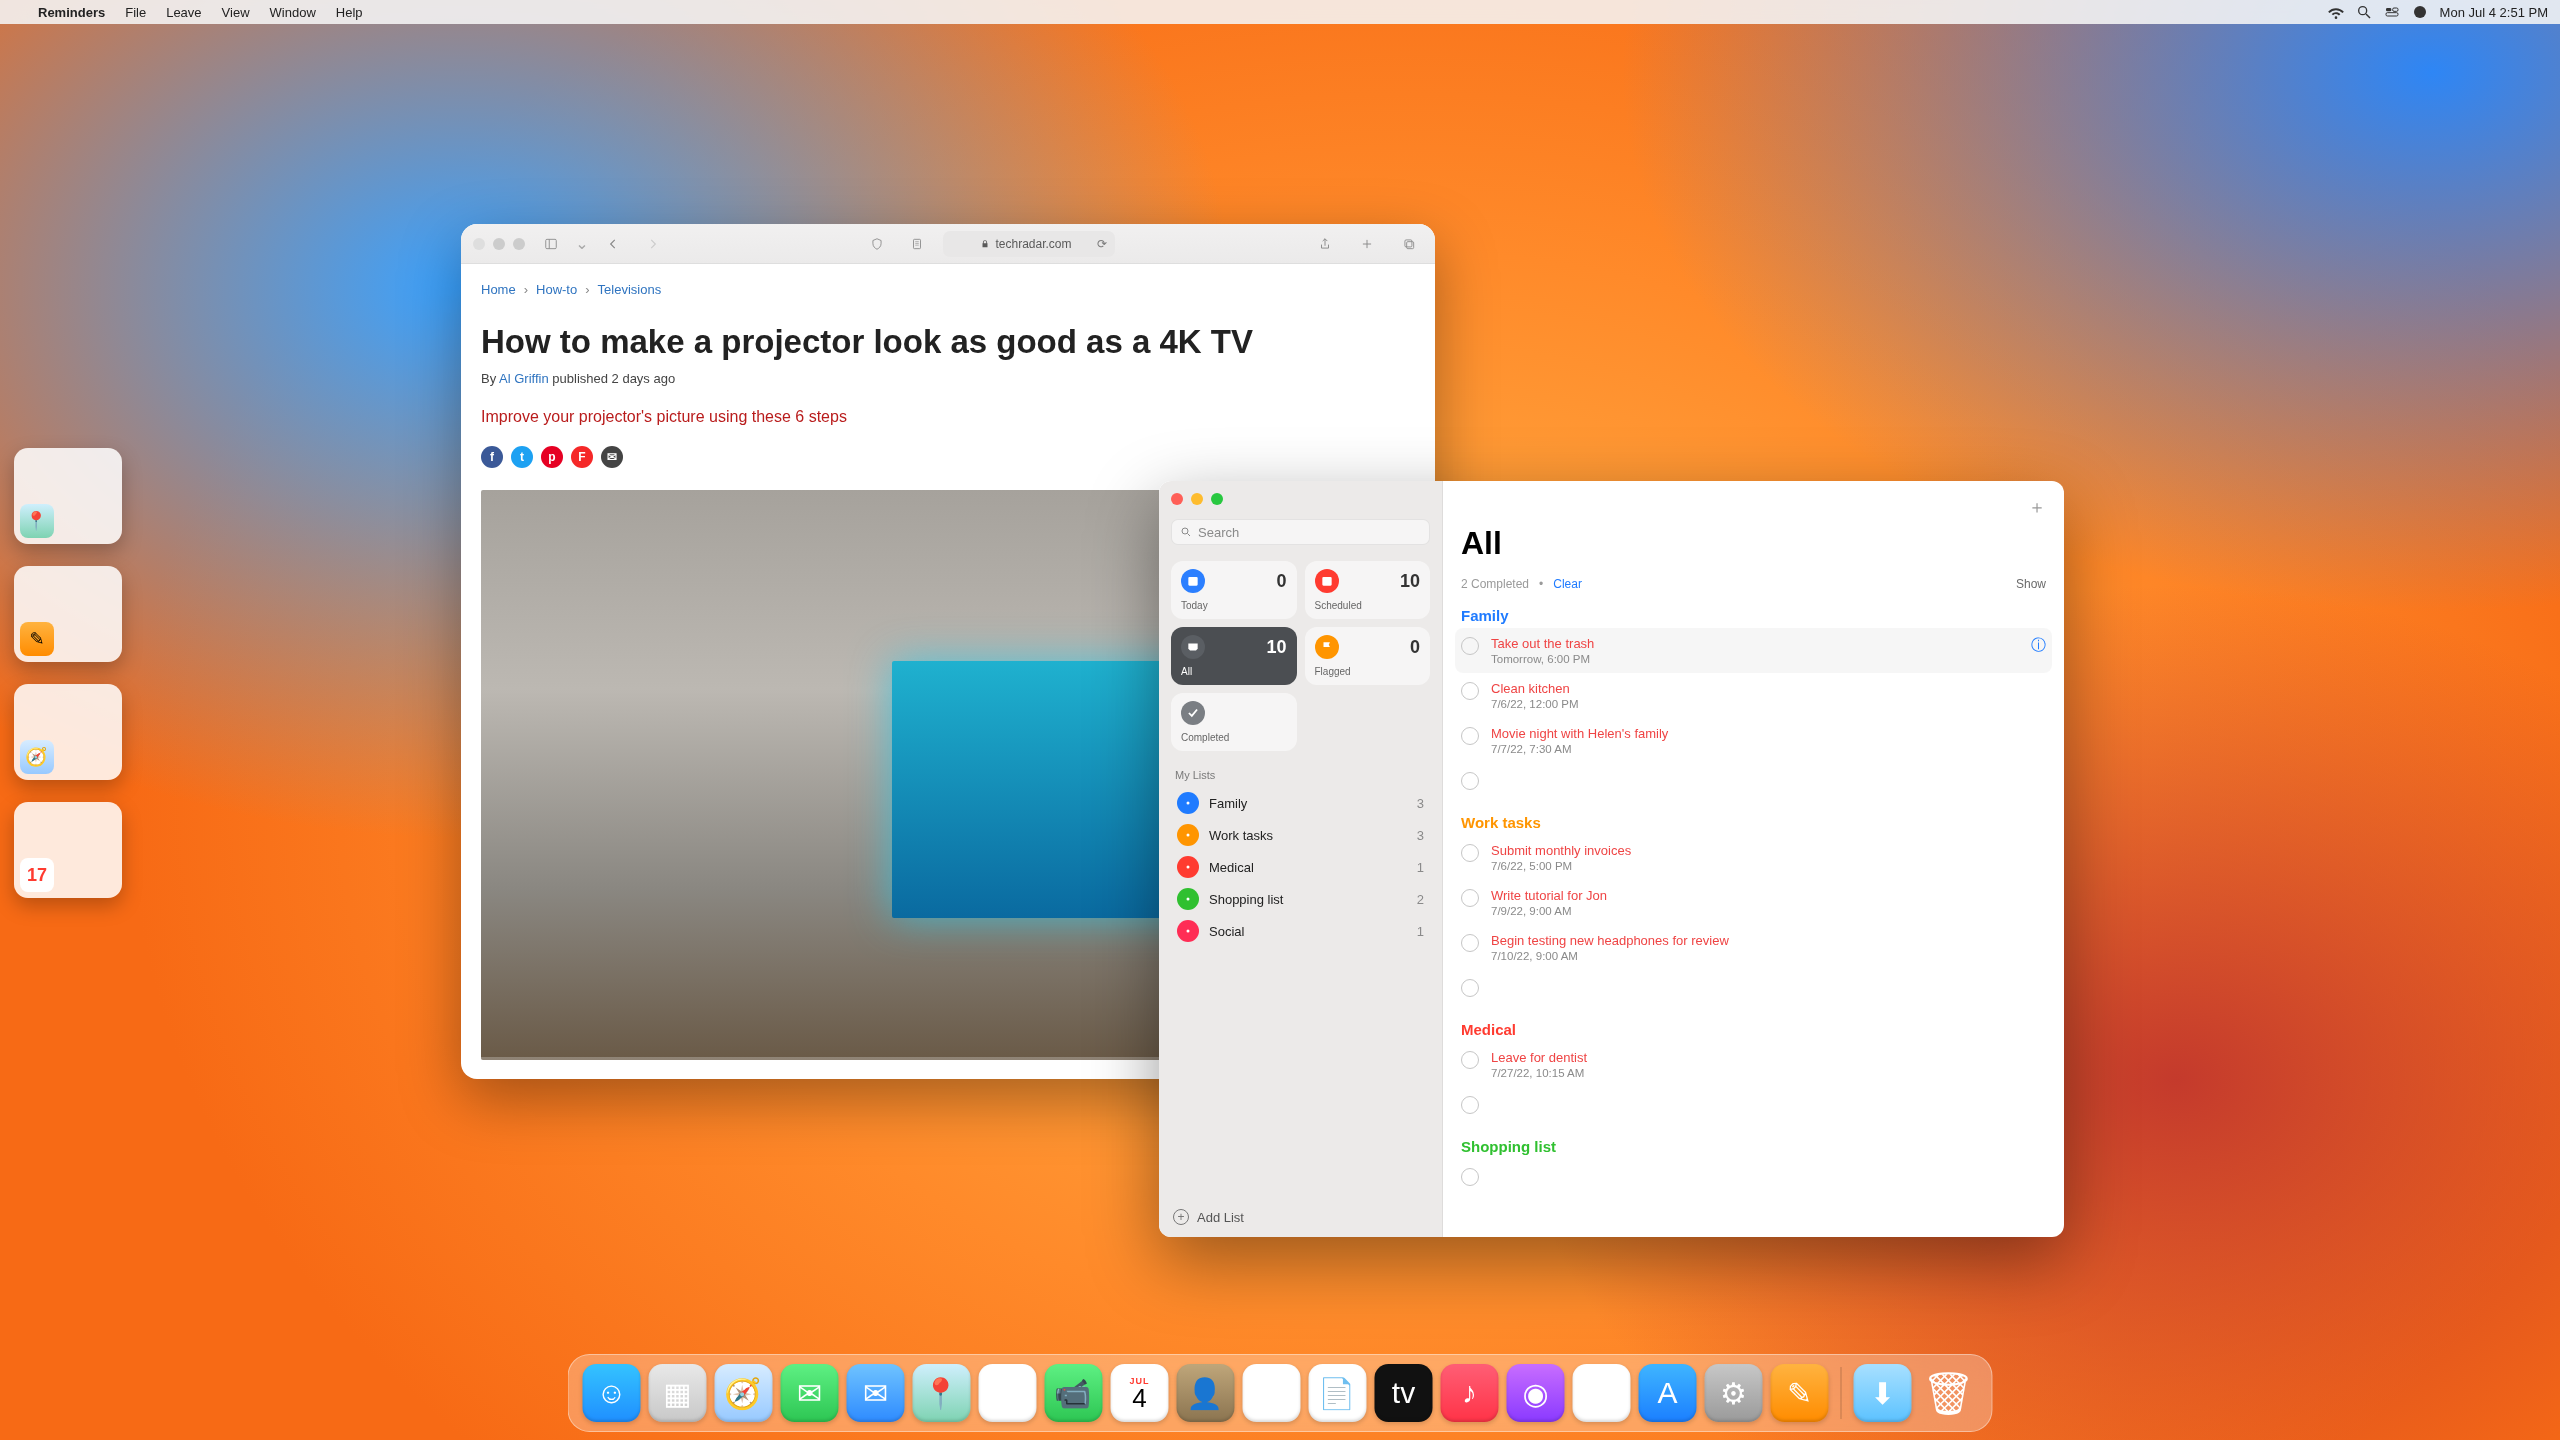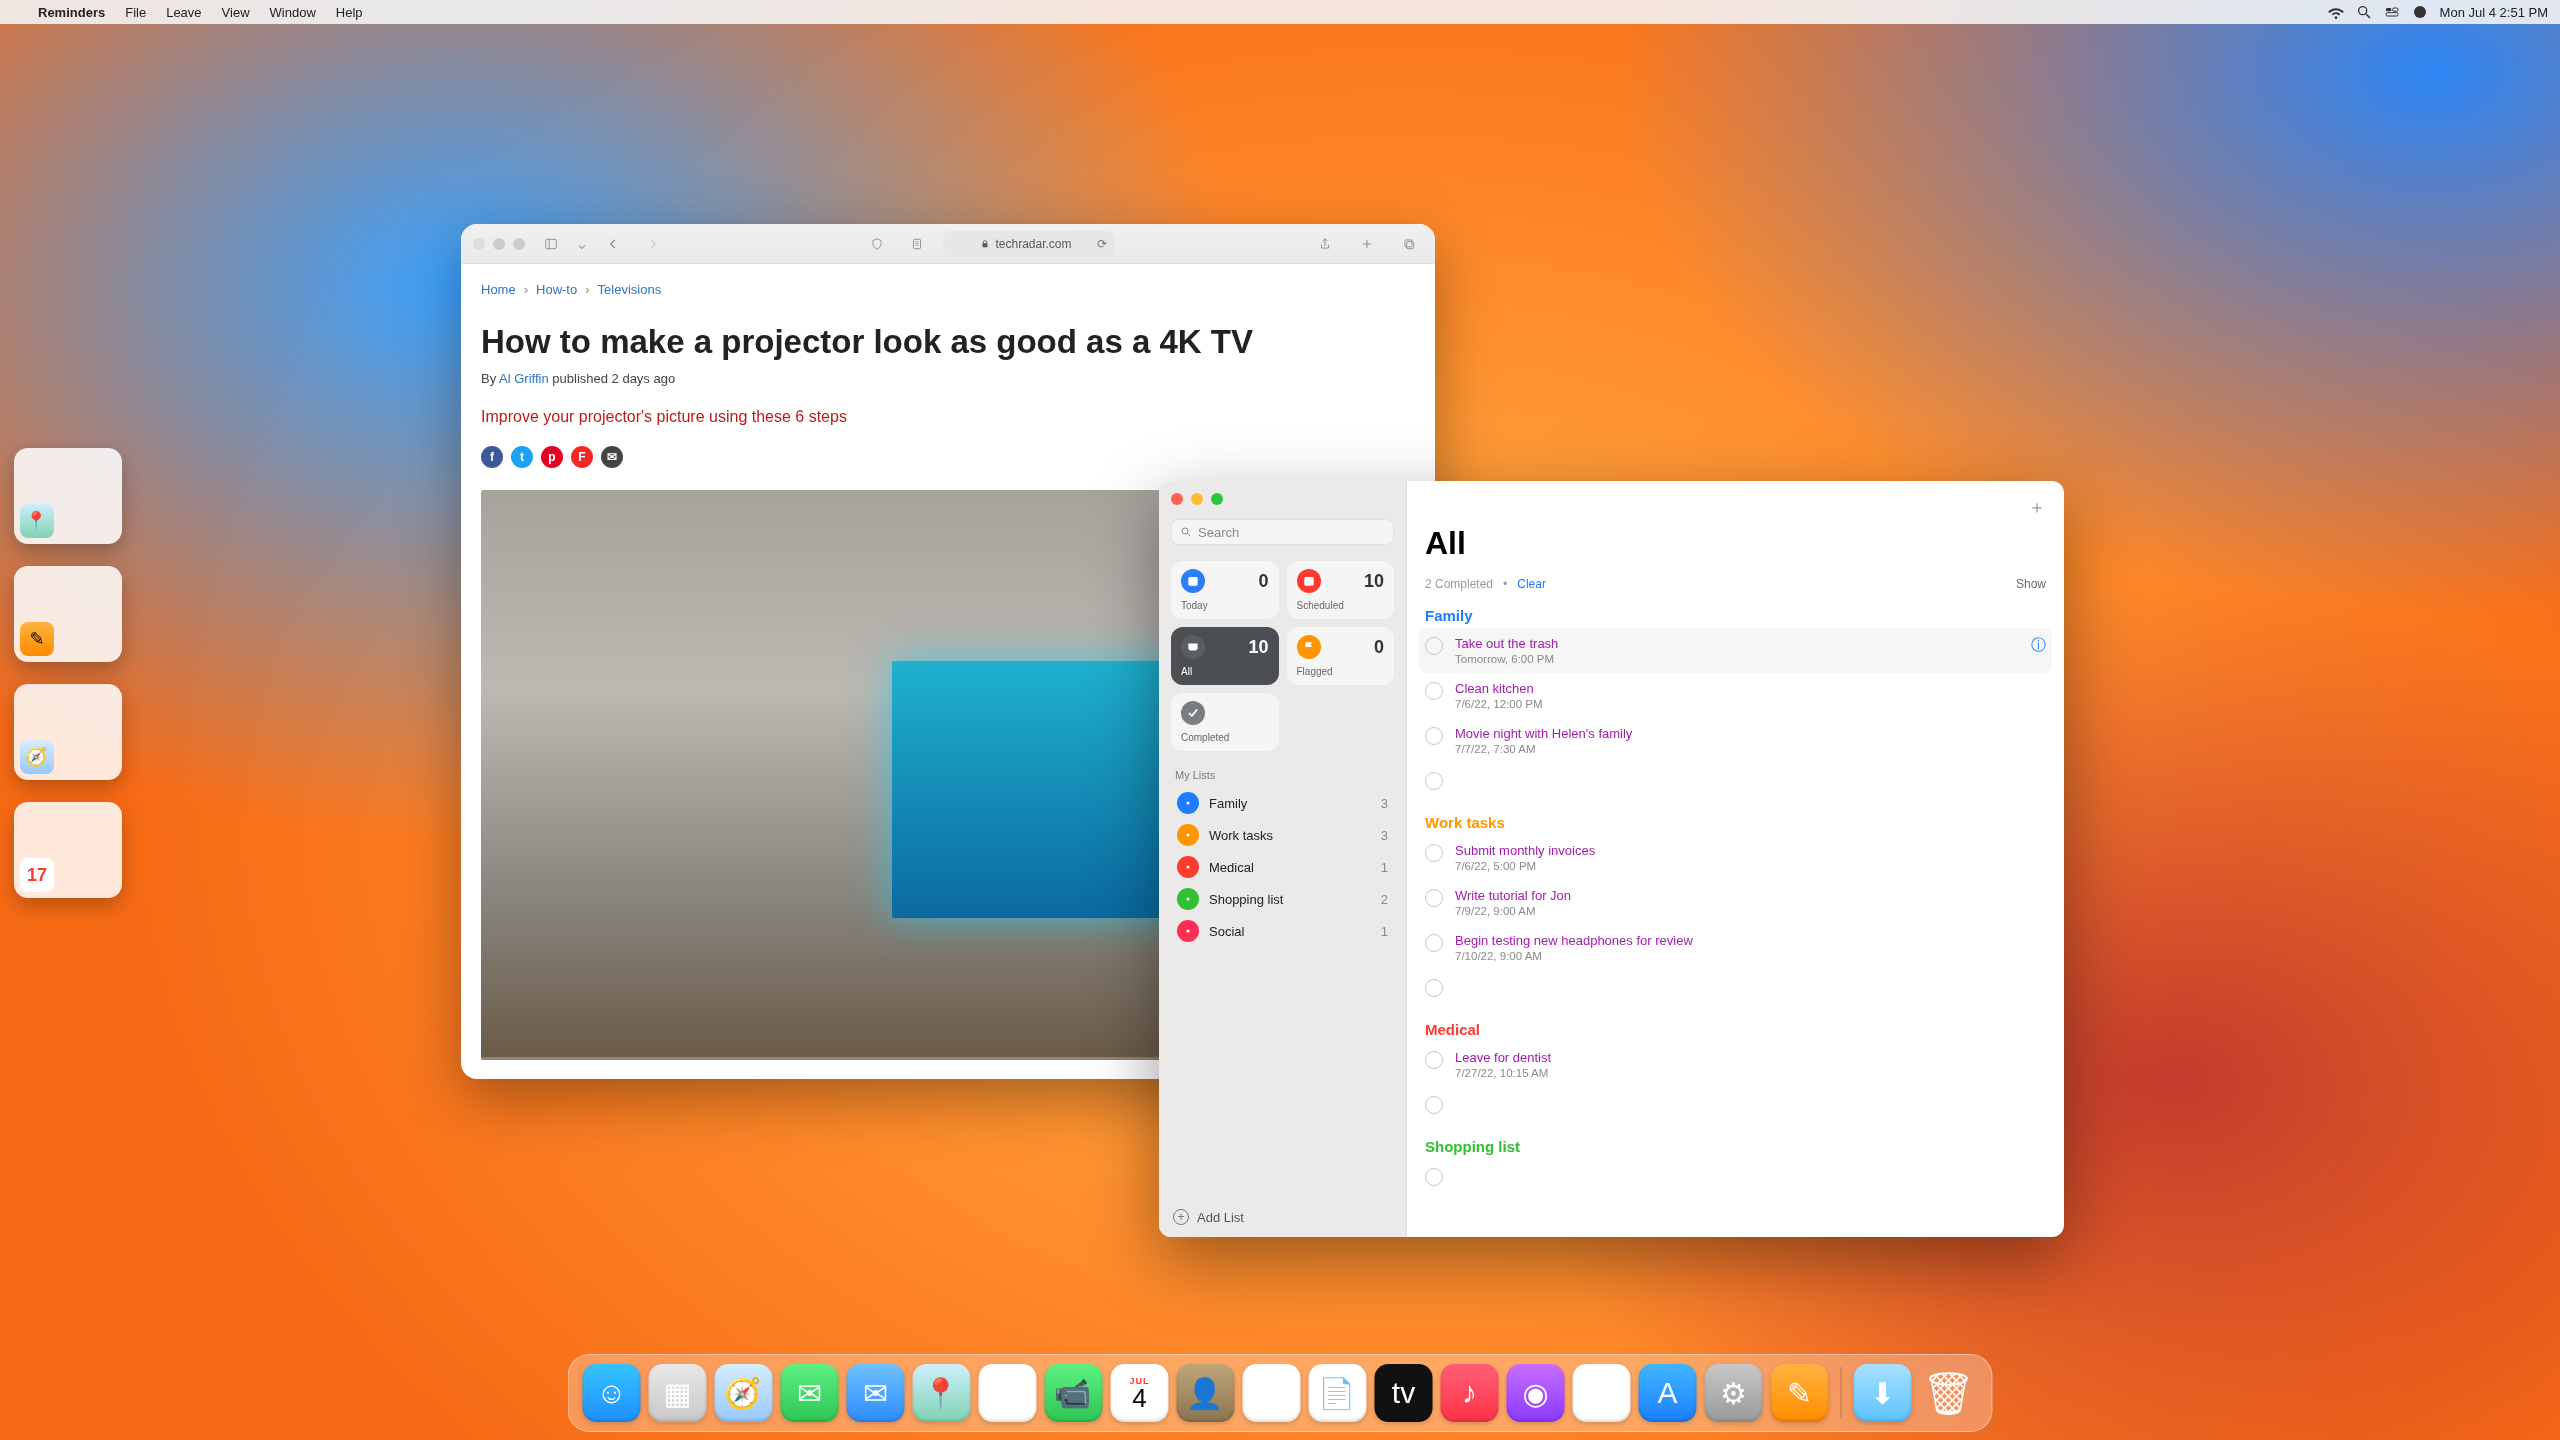--- a/index.html
+++ b/index.html
@@ -45,21 +45,21 @@
 .byline a { color:#2f74c0; text-decoration:none; }
 .subhead { font-size:16px; margin-top:22px; color:#b91c1c; }
 .sharebar { display:flex; gap:8px; margin-top:20px; }
 .sharebar .pill { width:22px; height:22px; border-radius:50%; display:flex; align-items:center; justify-content:center; color:#fff; font-size:12px; font-weight:700; }
 .hero { margin-top:22px; height:570px; width:100%; border-radius:2px; background:linear-gradient(180deg,#a6a29c 0%,#bcb8b2 35%,#8a8781 70%,#6a5a47 100%); position:relative; overflow:hidden; }
 .hero::before { content:""; position:absolute; left:44%; top:30%; width:48%; height:45%; background:linear-gradient(#1fb1cf,#0a6aa0); border-radius:2px; box-shadow:0 0 40px rgba(40,200,230,.7); }
 .hero::after { content:""; position:absolute; left:0; right:0; bottom:0; height:3px; background:rgba(255,255,255,.25); }
 
 
 .reminders { position:absolute; left:1159px; top:481px; width:905px; height:756px; background:#fff; border-radius:12px; box-shadow:0 24px 70px rgba(0,0,0,.4); display:flex; overflow:hidden; z-index:20; }
-.reminders .sidebar { width:248px; background:rgba(234,232,231,.92); backdrop-filter:blur(30px); padding:12px 12px 10px 12px; display:flex; flex-direction:column; border-right:1px solid rgba(0,0,0,.06); }
+.reminders .sidebar { width:284px; background:rgba(234,232,231,.92); backdrop-filter:blur(30px); padding:12px 12px 10px 12px; display:flex; flex-direction:column; border-right:1px solid rgba(0,0,0,.06); }
 .reminders .sidebar .traffic .dot.close { background:#ff5f57; }
 .reminders .sidebar .traffic .dot.min { background:#febc2e; }
 .reminders .sidebar .traffic .dot.max { background:#28c840; }
 .safari .traffic .dot.close { background:#dedede; }
 
 .searchbox { margin-top:14px; height:26px; background:rgba(255,255,255,.55); border:1px solid rgba(0,0,0,.08); border-radius:7px; display:flex; align-items:center; padding:0 8px; color:#8a8a8a; font-size:13px; gap:6px; }
 .searchbox svg { width:12px; height:12px; fill:#8a8a8a; }
 
 .cardgrid { margin-top:16px; display:grid; grid-template-columns:1fr 1fr; grid-gap:8px; }
 .card { height:58px; background:rgba(255,255,255,.55); border-radius:12px; padding:8px 10px; display:flex; flex-direction:column; justify-content:space-between; }
@@ -90,21 +90,21 @@
 
 .group { margin-top:16px; }
 .group h3 { font-size:15px; font-weight:700; margin-bottom:4px; }
 .group.family h3 { color:#1f7bff; }
 .group.work h3 { color:#ff9500; }
 .group.medical h3 { color:#ff3b30; }
 .group.shopping h3 { color:#30c030; }
 .task { display:flex; align-items:flex-start; padding:8px 0; position:relative; }
 .task .ring { width:18px; height:18px; border-radius:50%; border:1.5px solid #c6c6c6; margin-right:12px; margin-top:1px; flex-shrink:0; }
 .task.showhover::after { content:""; position:absolute; left:-6px; right:-6px; top:0; bottom:0; background:rgba(0,0,0,.035); border-radius:8px; z-index:-1; }
-.task .title { font-size:13px; color:#a21caf; }
+.task .title { font-size:13px; color:#ef4444; }
 .task .sub { font-size:11.5px; color:#8a8a8a; margin-top:2px; }
 .task .info { margin-left:auto; color:#1f7bff; font-size:15px; }
 
 
 .dock { position:absolute; left:50%; transform:translateX(-50%); bottom:8px; height:78px; padding:6px 14px; background:rgba(255,255,255,.28); backdrop-filter:blur(30px); border:1px solid rgba(255,255,255,.4); border-radius:22px; display:flex; align-items:center; gap:8px; z-index:40; }
 .dock .app { width:58px; height:58px; border-radius:14px; display:flex; align-items:center; justify-content:center; font-size:30px; color:#fff; box-shadow:inset 0 -2px 3px rgba(0,0,0,.15), 0 2px 4px rgba(0,0,0,.15); }
 .dock .sep { width:1px; height:52px; background:rgba(0,0,0,.22); margin:0 4px; }
 .dock .app.trash { background:transparent; box-shadow:none; font-size:42px; }
 
 

